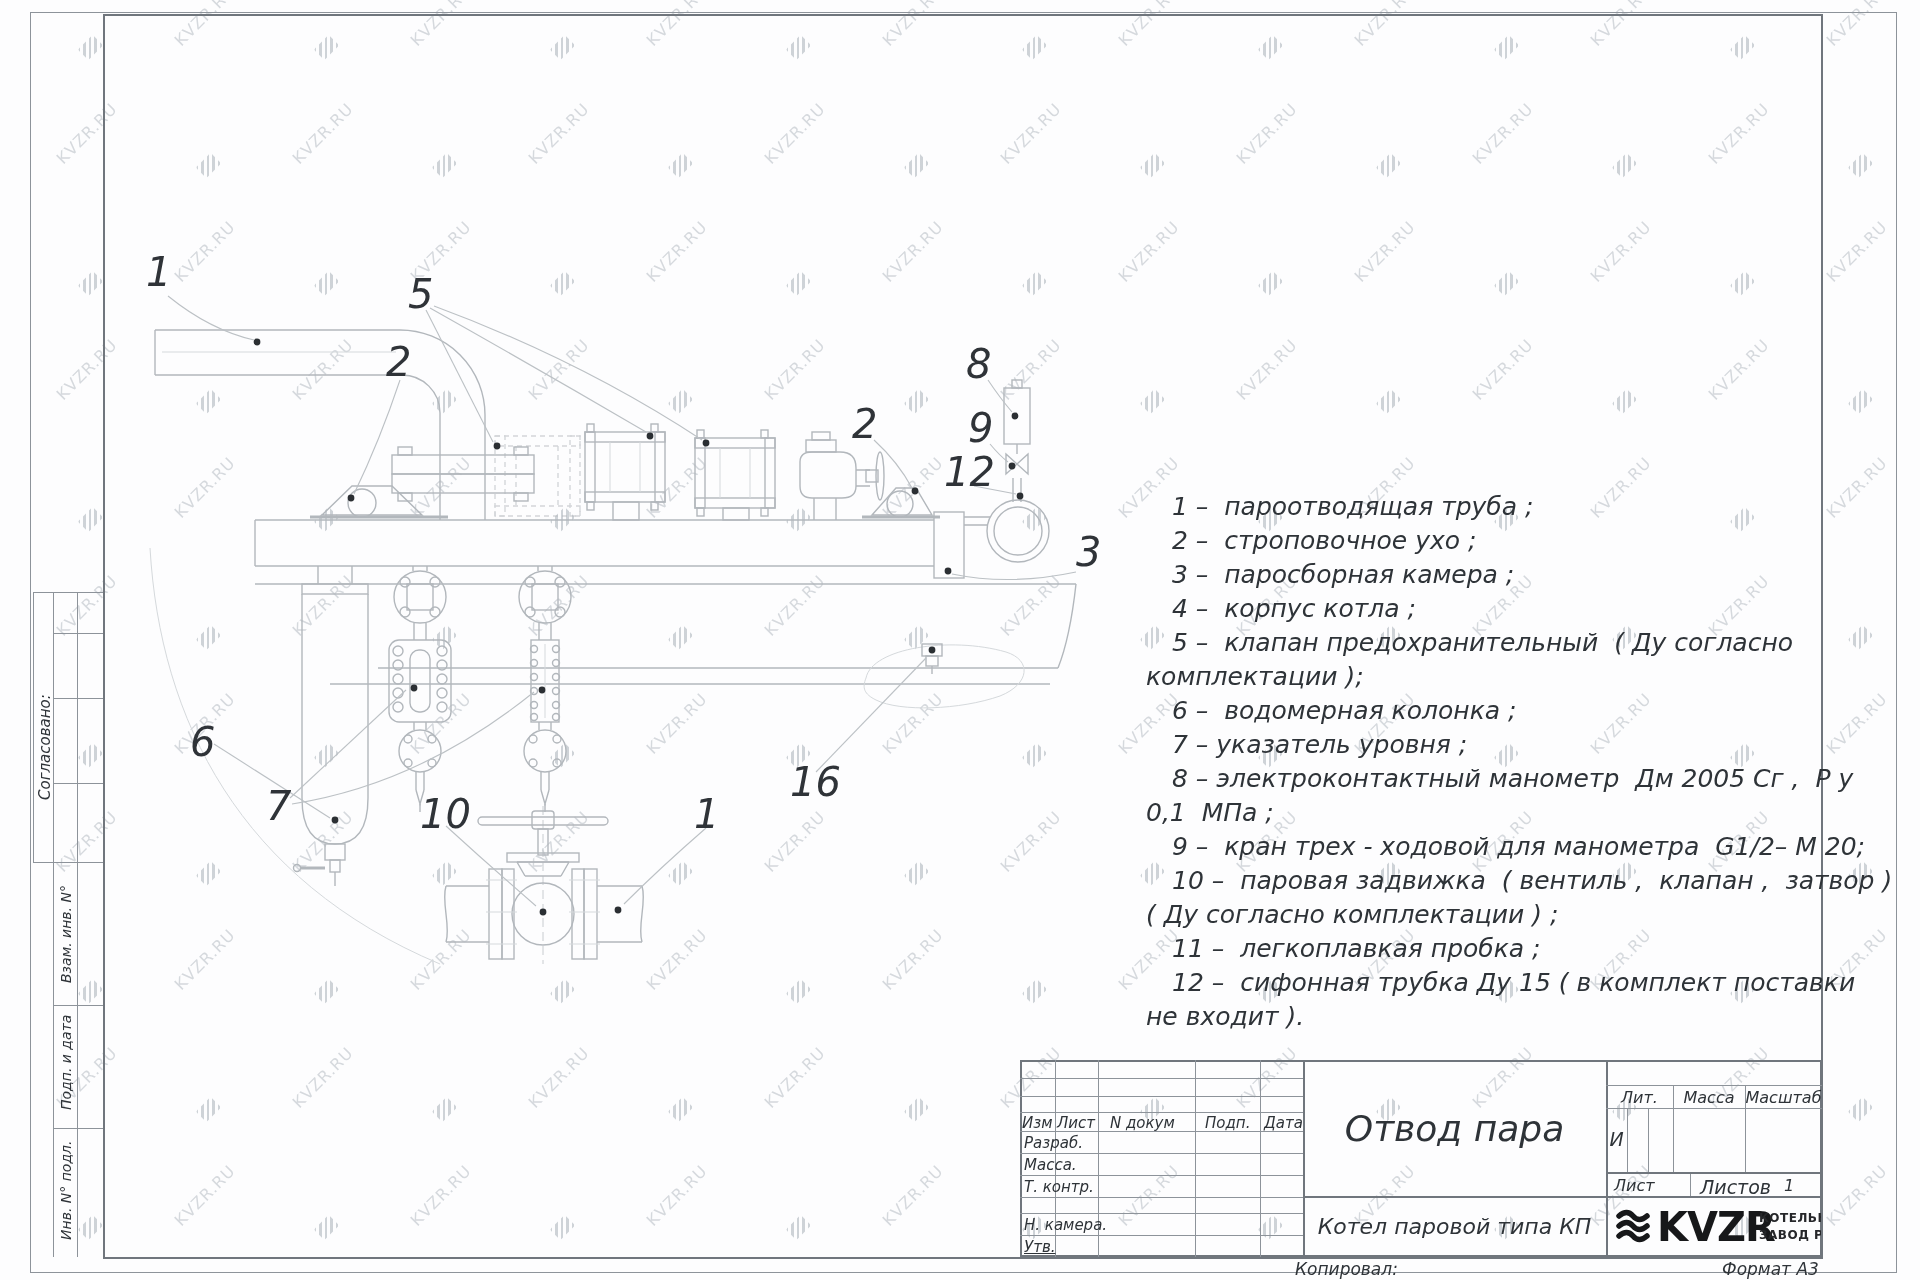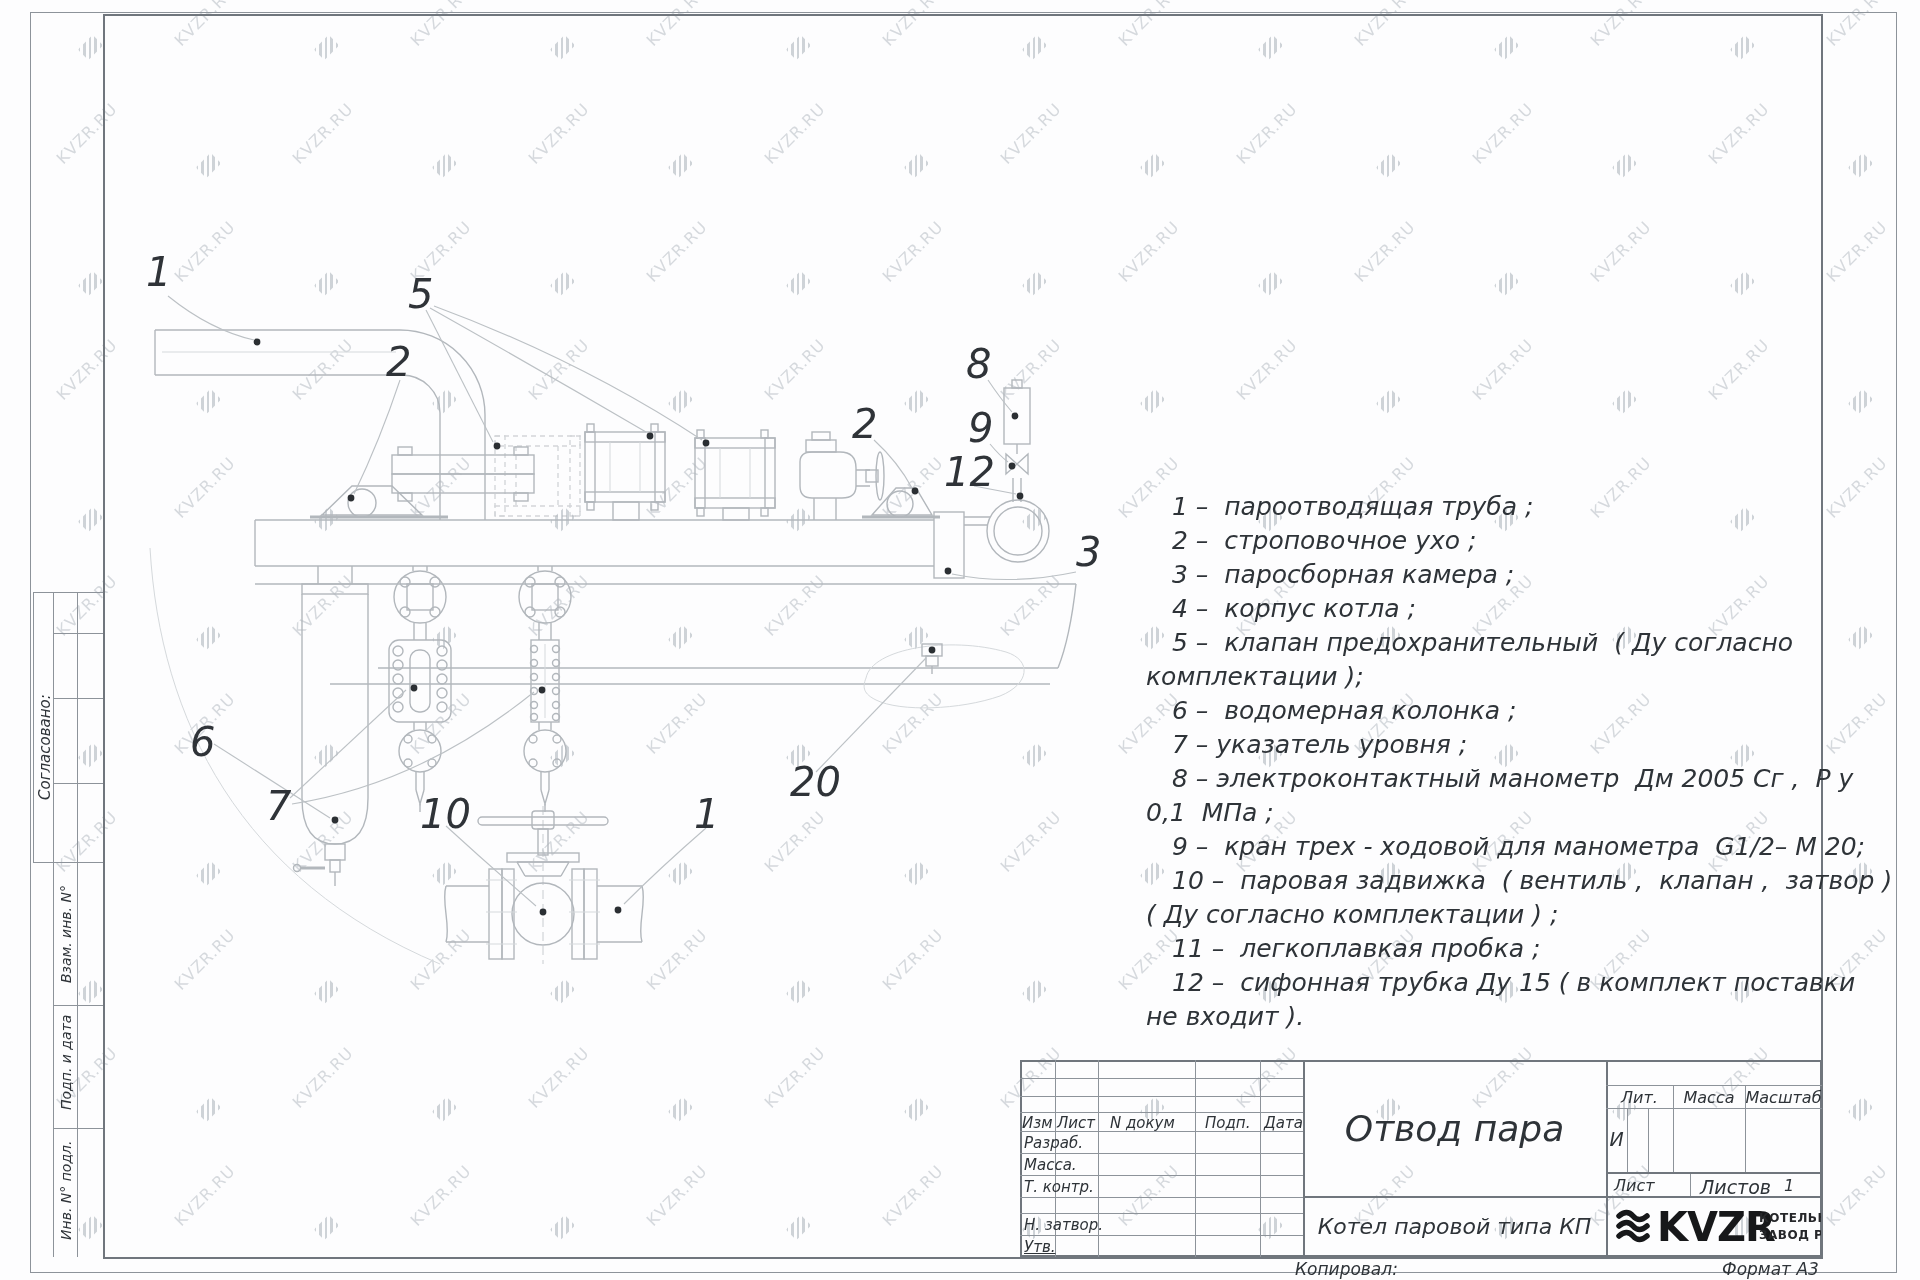--- a/index.html
+++ b/index.html
@@ -507,21 +507,21 @@
       <div class="callout" style="left: 386px; top: 342px;">2</div>
       <div class="callout" style="left: 852px; top: 404px;">2</div>
       <div class="callout" style="left: 966px; top: 344px;">8</div>
       <div class="callout" style="left: 968px; top: 408px;">9</div>
       <div class="callout" style="left: 944px; top: 452px;">12</div>
       <div class="callout" style="left: 1076px; top: 532px;">3</div>
       <div class="callout" style="left: 190px; top: 722px;">6</div>
       <div class="callout" style="left: 266px; top: 786px;">7</div>
       <div class="callout" style="left: 420px; top: 794px;">10</div>
       <div class="callout" style="left: 694px; top: 794px;">1</div>
-      <div class="callout" style="left: 790px; top: 762px;">20</div>
+      <div class="callout" style="left: 790px; top: 762px;">16</div>
     </div>
 
   <div id="plist">
       <div class="pl num">1 –  пароотводящая труба ;</div>
       <div class="pl num">2 –  строповочное ухо ;</div>
       <div class="pl num">3 –  паросборная камера ;</div>
       <div class="pl num">4 –  корпус котла ;</div>
       <div class="pl num">5 –  клапан предохранительный  ( Ду согласно</div>
       <div class="pl">комплектации );</div>
       <div class="pl num">6 –  водомерная колонка ;</div>
@@ -569,21 +569,21 @@
 
   <div class="tbtxt" style="left:1022px;top:1114px;font-size:15px;">Изм</div>
   <div class="tbtxt" style="left:1057px;top:1114px;font-size:15px;">Лист</div>
   <div class="tbtxt" style="left:1110px;top:1114px;font-size:15px;">N докум</div>
   <div class="tbtxt" style="left:1205px;top:1114px;font-size:15px;">Подп.</div>
   <div class="tbtxt" style="left:1264px;top:1114px;font-size:15px;">Дата</div>
 
   <div class="tbtxt" style="left:1024px;top:1134px;font-size:15px;">Разраб.</div>
   <div class="tbtxt" style="left:1024px;top:1156px;font-size:15px;">Масса.</div>
   <div class="tbtxt" style="left:1024px;top:1178px;font-size:15px;">Т. контр.</div>
-  <div class="tbtxt" style="left:1024px;top:1216px;font-size:15px;">Н. затвор.</div>
+  <div class="tbtxt" style="left:1024px;top:1216px;font-size:15px;">Н. камера.</div>
   <div class="tbtxt" style="left:1024px;top:1238px;font-size:15px;text-decoration:underline;">Утв.</div>
 
   <div class="tbtxt" style="left:1303px;top:1108px;width:303px;text-align:center;font-size:36px;">Отвод пара</div>
   <div class="tbtxt" style="left:1303px;top:1214px;width:303px;text-align:center;font-size:22px;">Котел паровой типа КП</div>
 
   <div class="tbtxt" style="left:1606px;top:1088px;width:67px;text-align:center;font-size:16px;">Лит.</div>
   <div class="tbtxt" style="left:1673px;top:1088px;width:72px;text-align:center;font-size:16px;">Масса</div>
   <div class="tbtxt" style="left:1745px;top:1088px;width:77px;text-align:center;font-size:16px;">Масштаб</div>
   <div class="tbtxt" style="left:1606px;top:1128px;width:21px;text-align:center;font-size:19px;">И</div>
   <div class="tbtxt" style="left:1614px;top:1176px;font-size:16px;">Лист</div>

